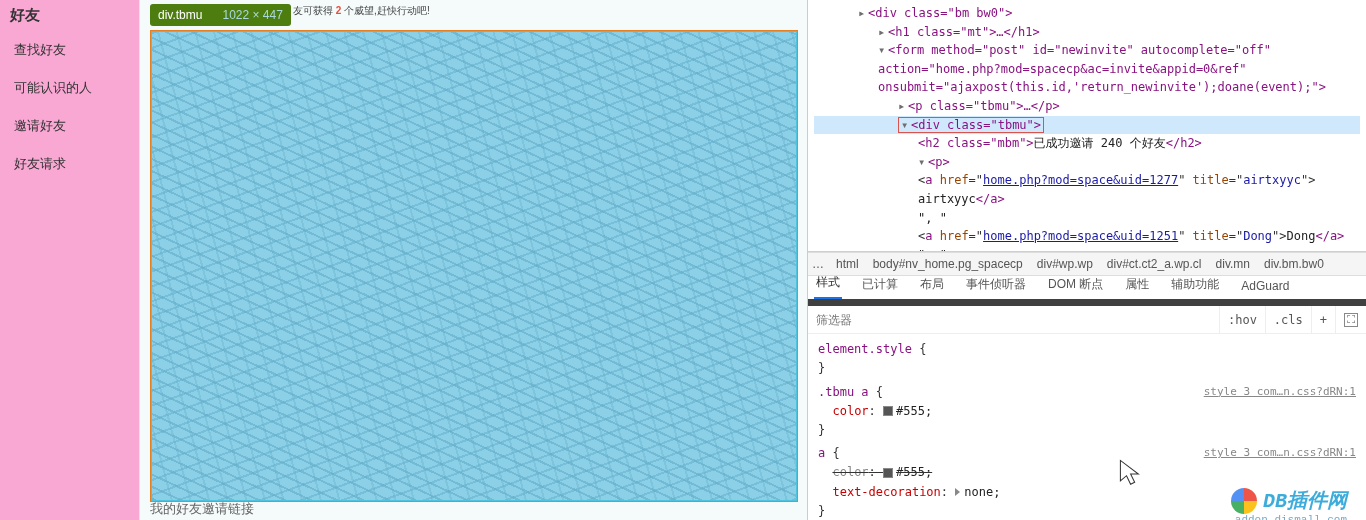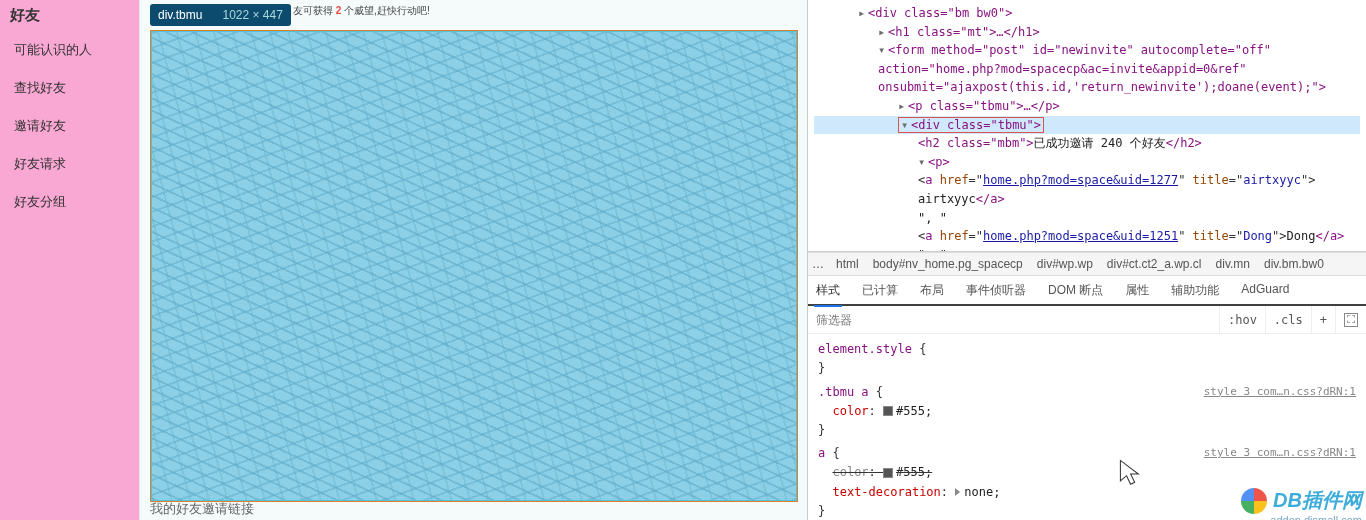--- a/index.html
+++ b/index.html
@@ -5,21 +5,21 @@
   * { box-sizing: border-box; margin: 0; padding: 0; }
   body { font-family: "Microsoft YaHei", Arial, sans-serif; font-size: 13px; color: #333; background: #fff; width:1366px; height:520px; overflow:hidden; display:flex; }
   .left-pane { width:808px; height:520px; position:relative; border-right:1px solid #ccc; background:#f5fbfb; overflow:hidden; }
   .right-pane { flex:1; height:520px; display:flex; flex-direction:column; background:#fff; }
   
   .side-nav { position:absolute; left:0; top:0; width:140px; height:520px; background:#f9a8d4; border-right:1px solid #e5e5e5; }
   .side-nav .item { padding:10px 14px; color:#333; cursor:pointer; }
   .side-nav .item:first-child { font-weight:bold; }
   .side-title { font-size:15px; font-weight:bold; padding:6px 10px; color:#333; }
   .content-area { position:absolute; left:145px; top:0; right:0; height:520px; }
-  .tooltip { position:absolute; left:5px; top:4px; background:#0c4a6e; color:#fff; padding:4px 8px; border-radius:3px; font-size:12px; z-index:5; display:flex; align-items:center; }
+  .tooltip { position:absolute; left:5px; top:4px; background:#4d7c0f; color:#fff; padding:4px 8px; border-radius:3px; font-size:12px; z-index:5; display:flex; align-items:center; }
   .tooltip .dims { color:#a8dadc; margin-left:20px; font-size:12px; }
   .prompt-line { position:absolute; left:148px; top:4px; color:#444; font-size:10px; }
   .prompt-line .num { color:#e74c3c; font-weight:bold; }
   .highlight-box { position:absolute; left:5px; top:30px; width:648px; height:472px; border:2px solid #4ec3e0; background:rgba(120,200,226,0.85); z-index:2; }
   .highlight-box::before { content:""; position:absolute; inset:-2px; border:1px solid #e67e22; pointer-events:none; }
   .scribble { position:absolute; inset:0; opacity:0.4; background:
      repeating-linear-gradient(25deg, rgba(40,120,160,0.6) 0 2px, transparent 2px 11px),
      repeating-linear-gradient(-20deg, rgba(40,120,160,0.5) 0 2px, transparent 2px 14px),
      repeating-linear-gradient(75deg, rgba(40,120,160,0.35) 0 2px, transparent 2px 18px);
   }
@@ -35,54 +35,53 @@
   .attr-v { color:#1a1aa6; }
   .txt { color:#222; }
   .arrow { color:#6e6e6e; display:inline-block; width:10px; }
   .dom-sel { background:#cfe8fc; display:block; }
   .dom-sel-wrap { border:1px solid #d9534f; padding:0 2px; }
   .underline { text-decoration: underline; }
   .crumb { height:24px; border-top:1px solid #ddd; border-bottom:1px solid #ddd; display:flex; align-items:center; padding:0 8px; font-size:12px; color:#555; background:#f5f5f5; overflow:hidden; white-space:nowrap; position:relative; }
   .crumb span { margin-right:14px; cursor:pointer; }
   .crumb .dots { position:absolute; left:4px; }
   .crumb-content { margin-left:20px; display:flex; }
-  .styles-tabs { height:30px; border-bottom:2px solid #404040; display:flex; align-items:flex-start; padding:0 6px; font-size:12px; color:#555; }
+  .styles-tabs { height:30px; border-bottom:7px solid #404040; display:flex; align-items:flex-end; padding:0 6px; font-size:12px; color:#555; }
   .styles-tabs span { margin-right:18px; cursor:pointer; padding:6px 2px; }
   .styles-tabs span.active { color:#333; border-bottom:2px solid #1a73e8; }
   .filter-row { height:28px; border-bottom:1px solid #eee; display:flex; align-items:center; font-size:12px; }
   .filter-row input { flex:1; border:none; padding:4px 8px; outline:none; color:#888; font-size:12px; }
   .filter-row .tool { padding:0 8px; color:#555; border-left:1px solid #eee; height:100%; display:flex; align-items:center; cursor:pointer; font-family:Consolas, monospace; }
   .styles-body { flex:1; overflow:auto; padding:6px 10px; font-family: Consolas, Menlo, monospace; font-size:12px; line-height:1.6; color:#333; position:relative; }
   .styles-body .rule { margin-bottom:4px; position:relative; }
   .styles-body .src { position:absolute; right:0; top:0; color:#888; text-decoration:underline; cursor:pointer; font-size:11px; }
   .sel { color:#881280; }
   .prop { color:#c80000; }
   .prop-muted { color:#888; }
   .val { color:#222; }
   .strike { text-decoration:line-through; }
   .sw { display:inline-block; width:10px; height:10px; background:#555; border:1px solid #888; vertical-align:middle; margin-right:3px; }
   .disc-tri { display:inline-block; width:0; height:0; border-left:5px solid #888; border-top:4px solid transparent; border-bottom:4px solid transparent; vertical-align:middle; margin-right:4px; }
   .expand-icon { display:inline-block; width:14px; height:14px; border:1px solid #888; text-align:center; line-height:12px; font-size:11px; color:#555; }
-  .watermark { position:absolute; right:4px; bottom:6px; font-size:20px; font-weight:bold; font-style:italic; color:#2aa3d8; opacity:0.9; display:flex; align-items:flex-end; z-index:20; }
+  .watermark { position:absolute; right:19px; bottom:6px; font-size:20px; font-weight:bold; font-style:italic; color:#2aa3d8; opacity:0.9; display:flex; align-items:flex-end; z-index:20;font-family:Liberation Mono, monospace; }
   .watermark .logo { width:26px; height:26px; border-radius:50%; background:conic-gradient(#eb4335 0 25%, #fbbc05 0 50%, #34a853 0 75%, #4285f4 0 100%); margin-right:6px; }
   .watermark .sub { position:absolute; right:0; bottom:-12px; font-size:11px; color:#6a9fbf; font-style:normal; font-weight:normal; }
   .cursor-icon { position:absolute; right:215px; bottom:26px; z-index:19; }
   .cursor-icon svg { width:34px; height:34px; }
 </style>
 </head>
 <body>
 
 <div class="left-pane">
   <div class="side-nav">
     <div class="side-title">好友</div>
+    <div class="item">查找好友</div>
     <div class="item">可能认识的人</div>
-    <div class="item">查找好友</div>
     <div class="item">邀请好友</div>
     <div class="item">好友请求</div>
-    <div class="item">好友分组</div>
   </div>
 
   <div class="content-area">
     <div class="tooltip">
       <span>div.tbmu</span>
       <span class="dims">1022 × 447</span>
     </div>
     <div class="prompt-line">
       <span>友可获得 </span><span class="num">2</span><span> 个威望,赶快行动吧!</span>
     </div>

